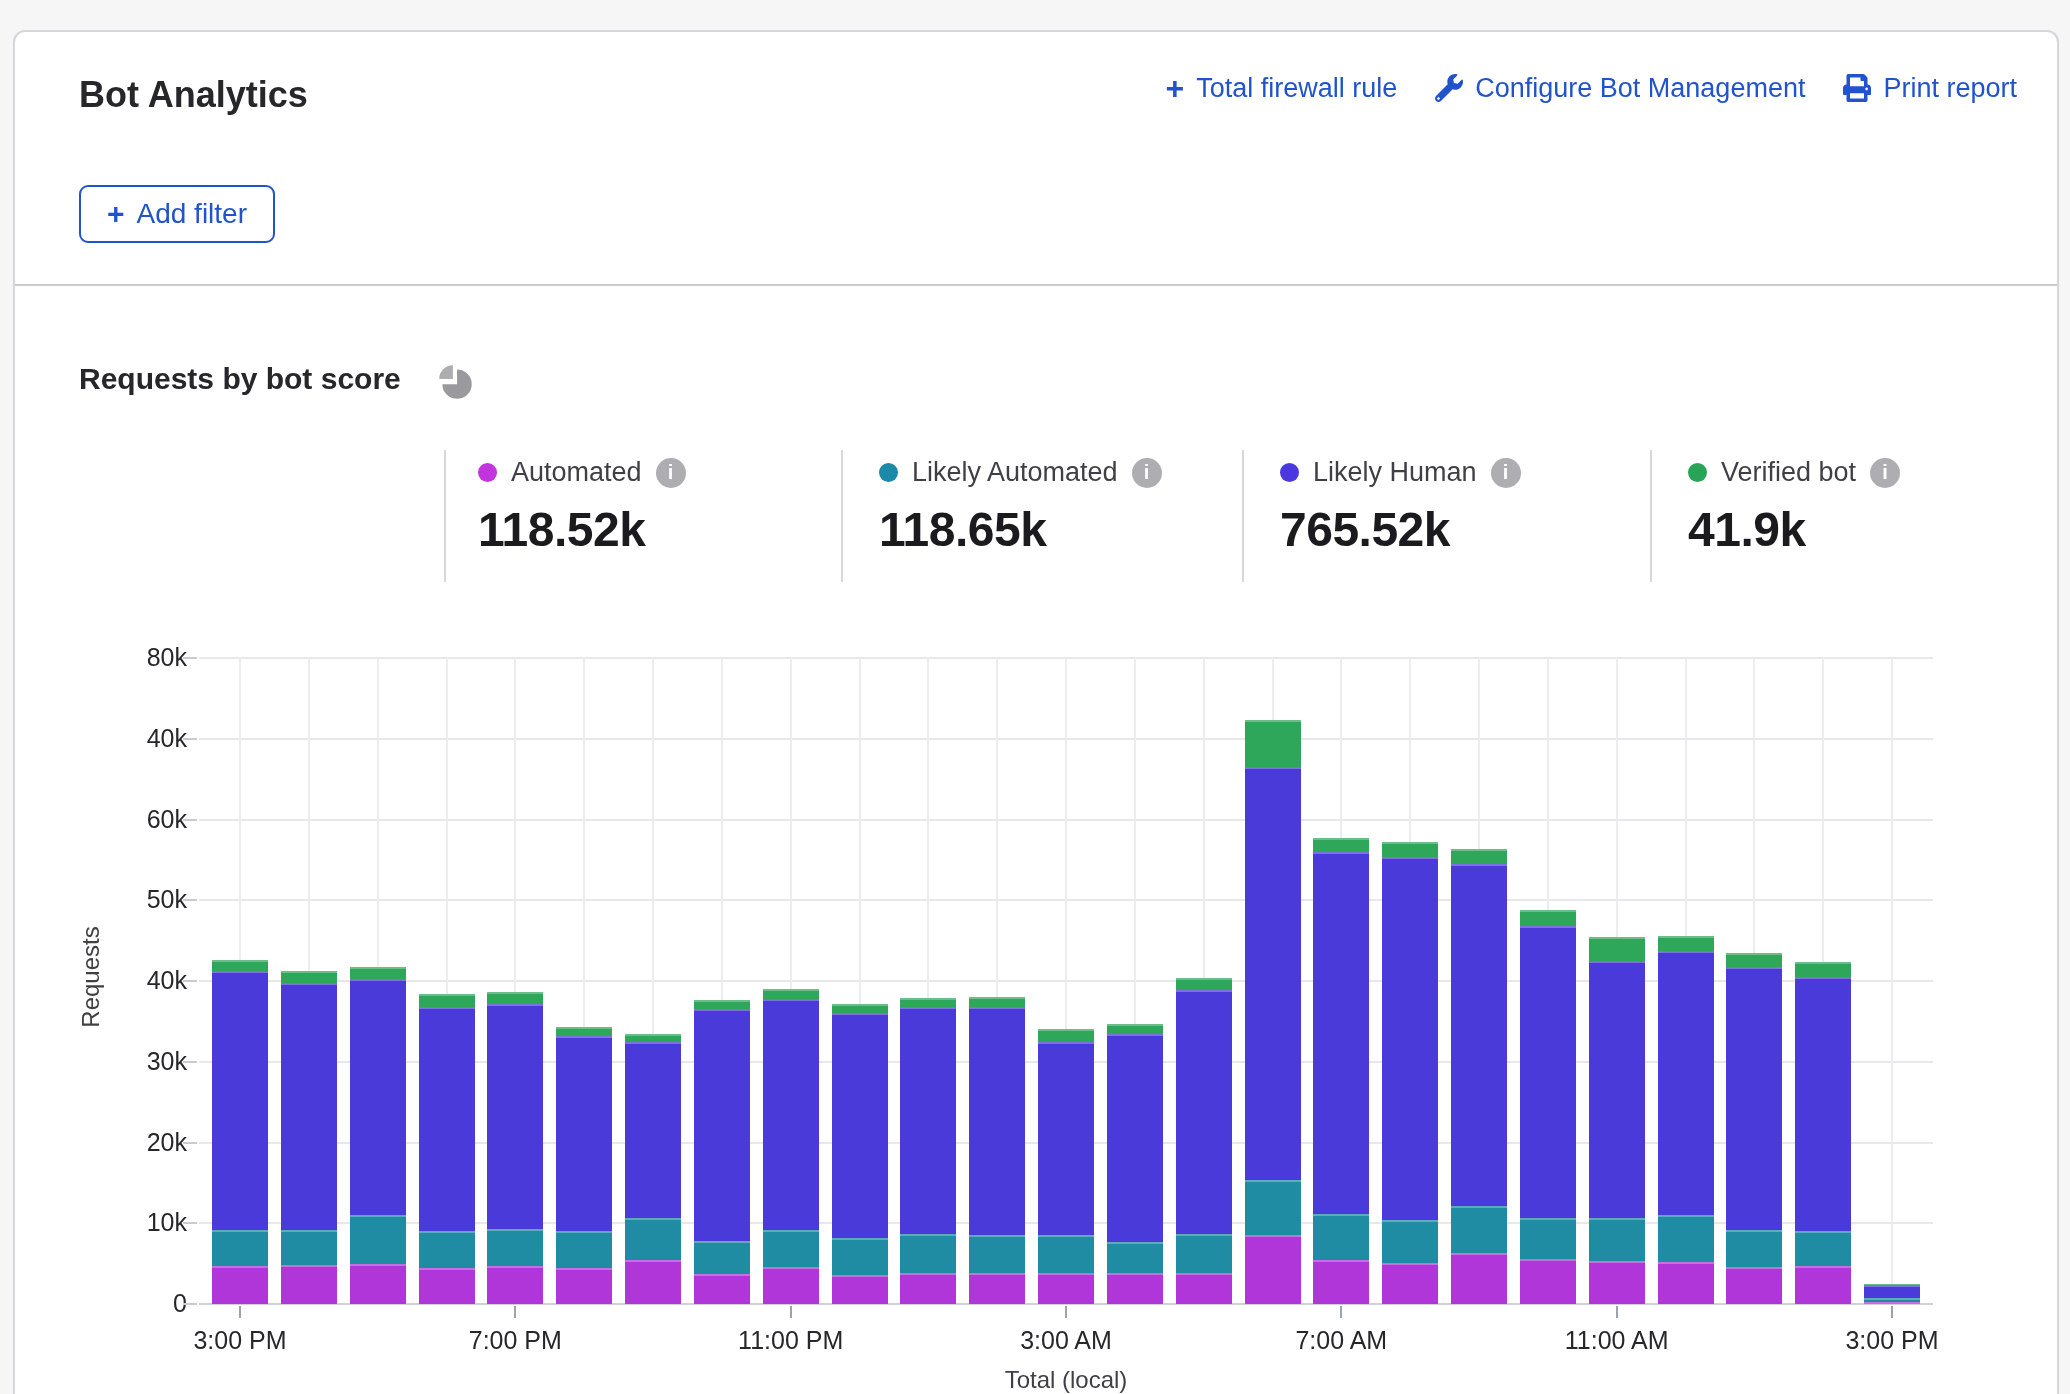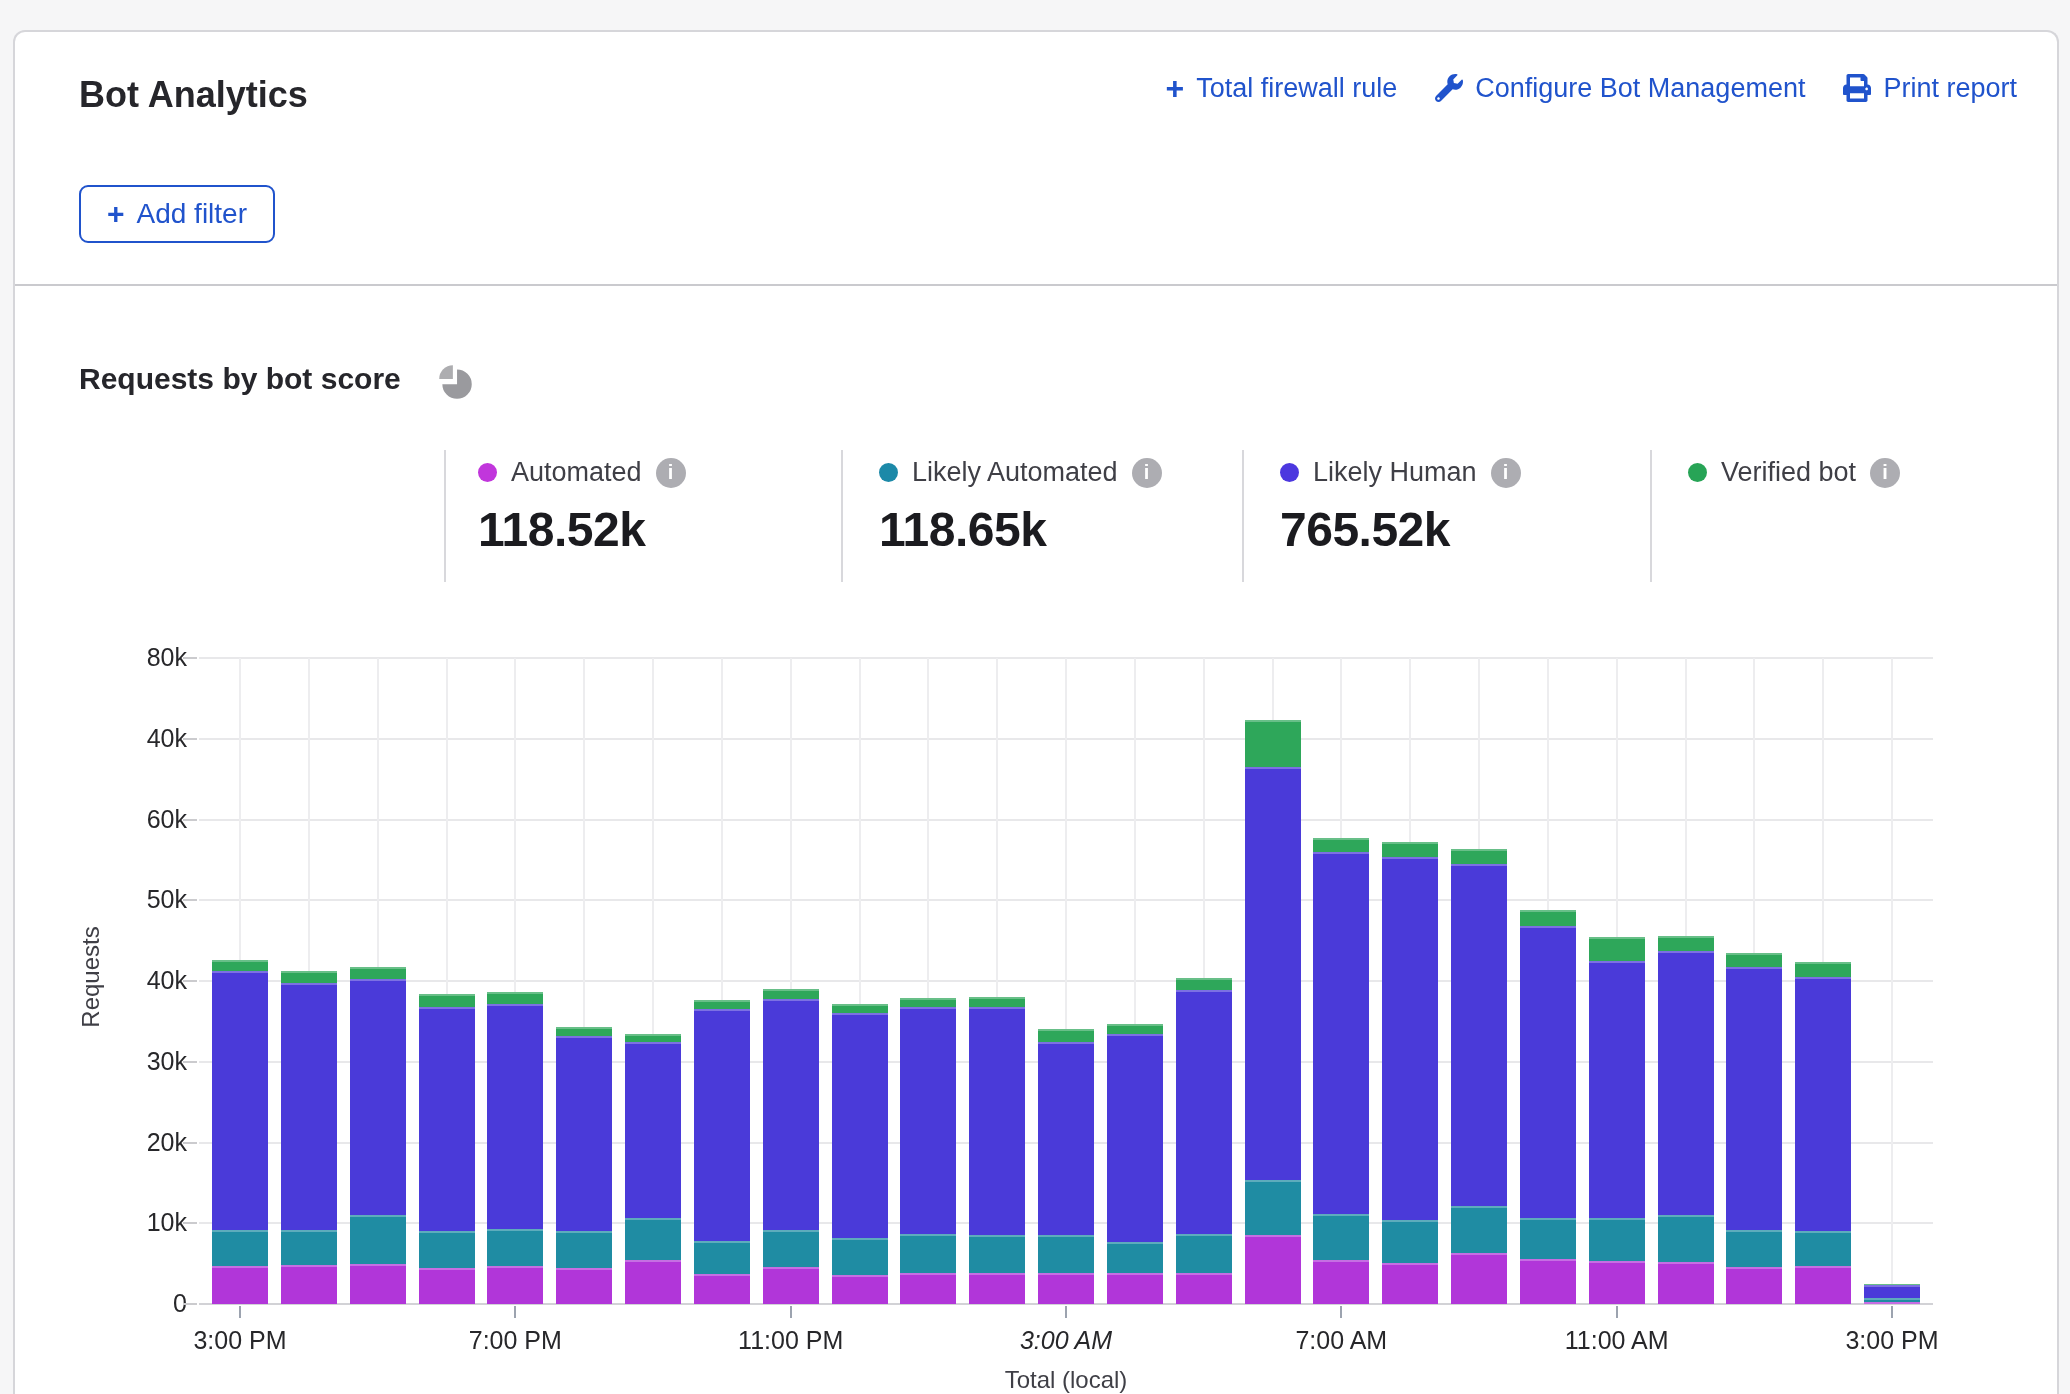--- a/index.html
+++ b/index.html
@@ -126,20 +126,21 @@
     <div class="stat-value">765.52k</div>
   </div>
 
   <div class="stat-divider" style="left:1635px"></div>
   <div class="stat-col" style="left:1673px">
     <div class="stat-label-row">
       <span class="legend-dot" style="background: rgb(39, 164, 86);"></span>
       <span>Verified bot</span>
       <span class="info-icon">i</span>
     </div>
+    <div class="stat-value">41.9k</div>
   </div>
 
   <div id="chart">
     <div class="axis-title-y">Requests</div>
     <div id="plot">
         <div class="hgrid zero" style="top: 645px;"></div>
         <div class="hgrid" style="top: 564.25px;"></div>
         <div class="hgrid" style="top: 483.5px;"></div>
         <div class="hgrid" style="top: 402.75px;"></div>
         <div class="hgrid" style="top: 322px;"></div>
@@ -342,21 +343,21 @@
       <div class="ytick-mark" style="left: 168px; top: 79.75px;"></div>
       <div class="ytick-label" style="left: 72px; top: -15px;">80k</div>
       <div class="ytick-mark" style="left: 168px; top: -1px;"></div>
       <div class="xtick-mark" style="left: 224px; top: 648px;"></div>
       <div class="xtick-label" style="left: 140px; top: 668px;">3:00 PM</div>
       <div class="xtick-mark" style="left: 499.333px; top: 648px;"></div>
       <div class="xtick-label" style="left: 415.333px; top: 668px;">7:00 PM</div>
       <div class="xtick-mark" style="left: 774.667px; top: 648px;"></div>
       <div class="xtick-label" style="left: 690.667px; top: 668px;">11:00 PM</div>
       <div class="xtick-mark" style="left: 1050px; top: 648px;"></div>
-      <div class="xtick-label" style="left: 966px; top: 668px; font-style: italic;">3:00 AM</div>
+      <div class="xtick-label" style="left: 966px; top: 668px;">3:00 AM</div>
       <div class="xtick-mark" style="left: 1325.33px; top: 648px;"></div>
       <div class="xtick-label" style="left: 1241.33px; top: 668px;">7:00 AM</div>
       <div class="xtick-mark" style="left: 1600.67px; top: 648px;"></div>
       <div class="xtick-label" style="left: 1516.67px; top: 668px;">11:00 AM</div>
       <div class="xtick-mark" style="left: 1876px; top: 648px;"></div>
       <div class="xtick-label" style="left: 1792px; top: 668px;">3:00 PM</div>
     </div>
 
 </div>
 

